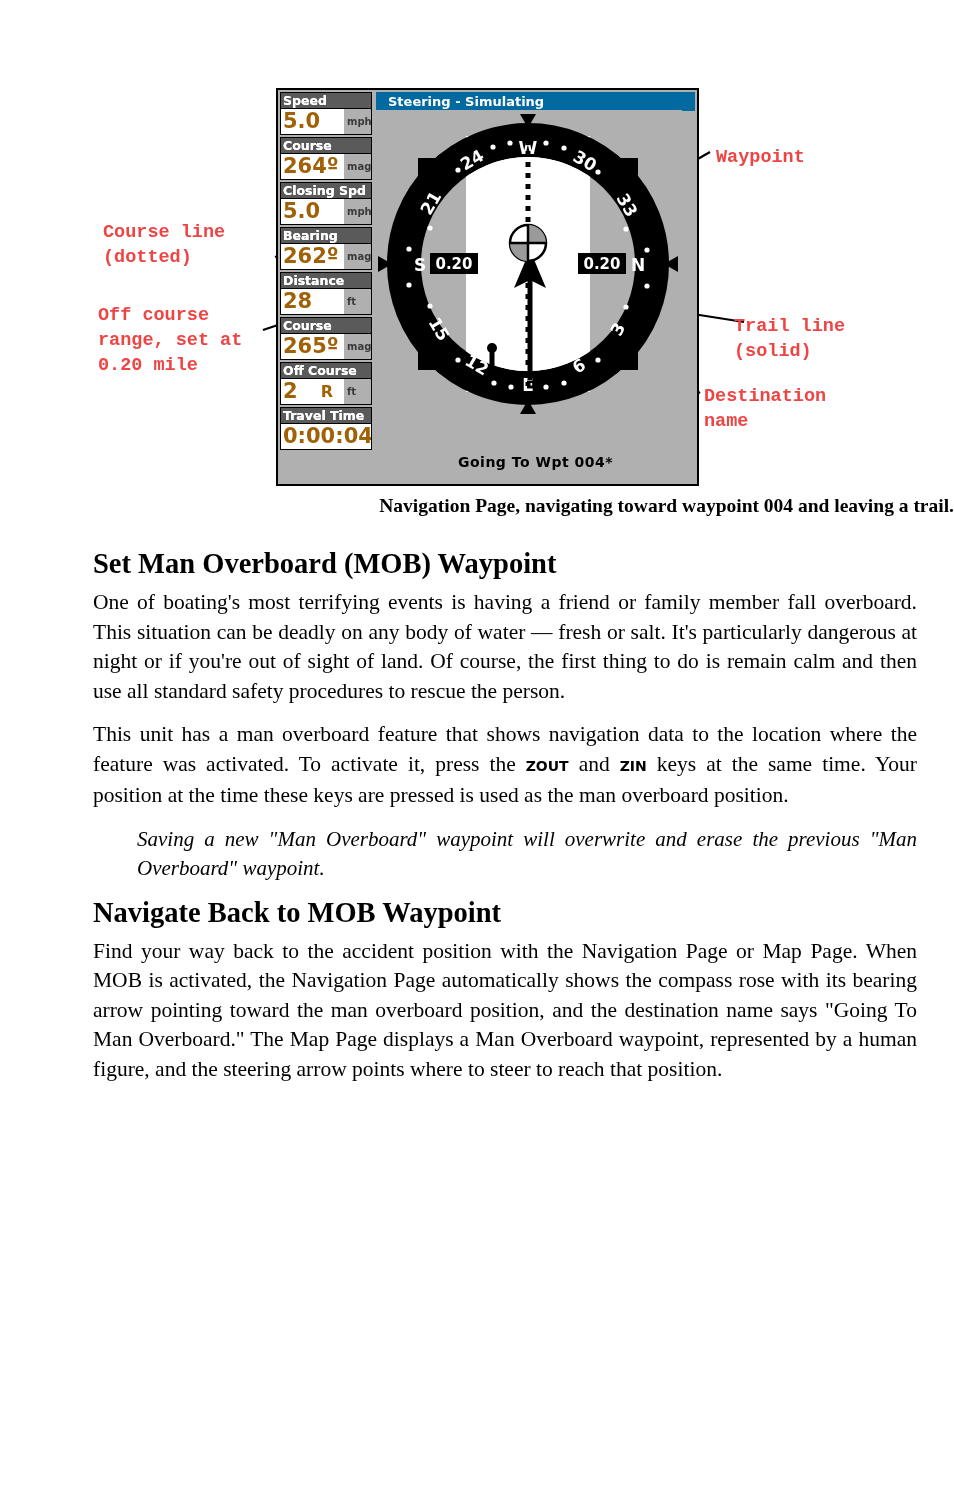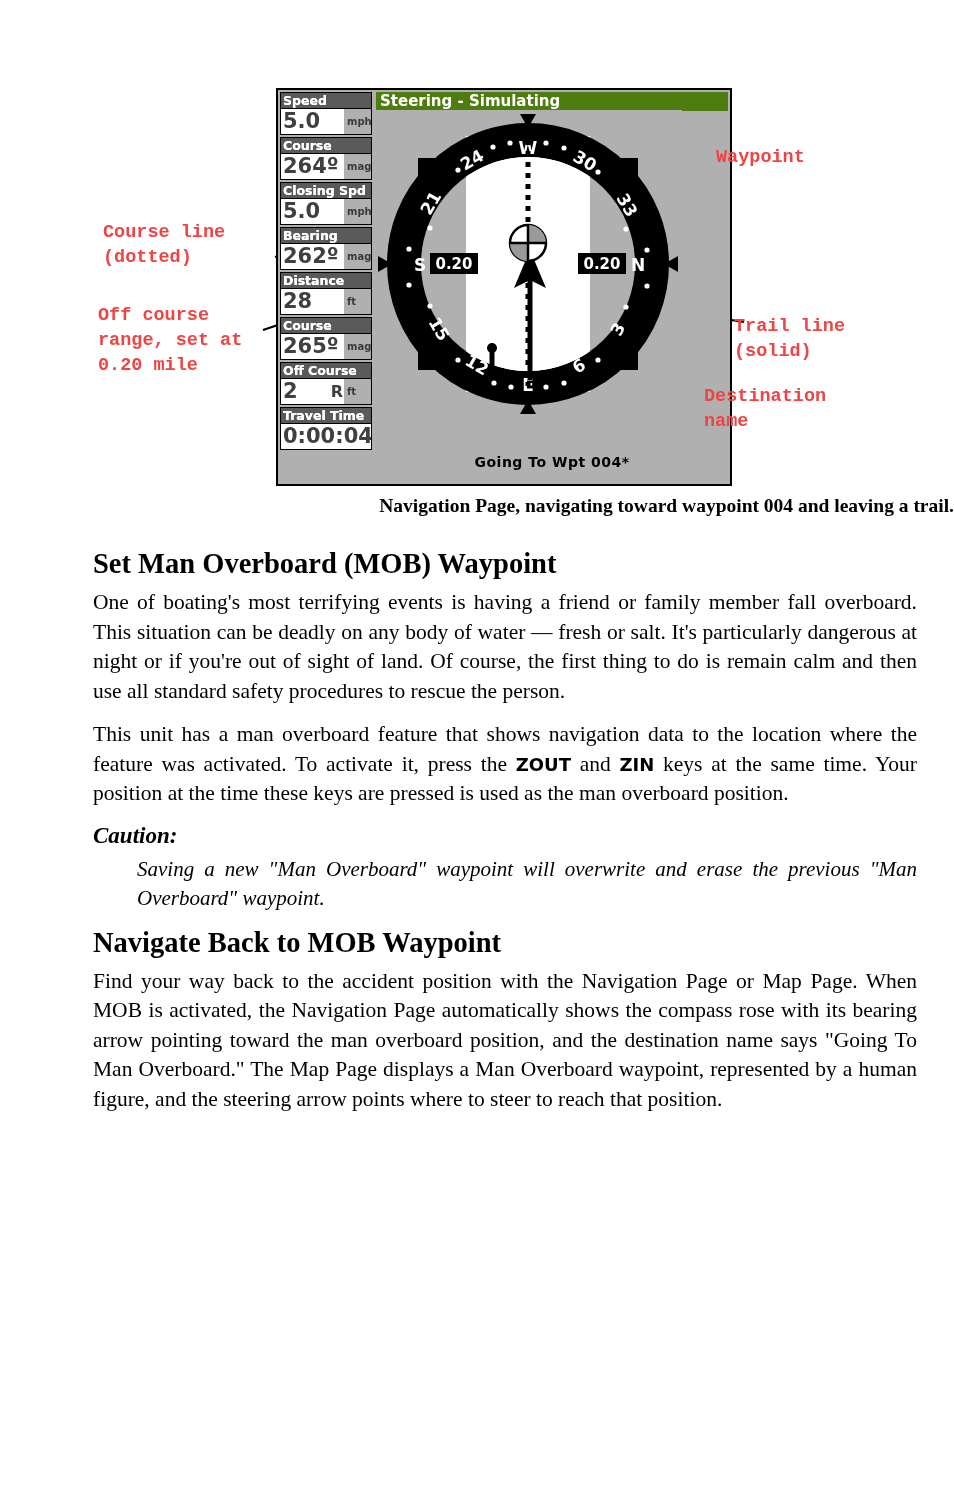--- a/index.html
+++ b/index.html
@@ -7,21 +7,21 @@
     width:954px;height:1487px;background:#ffffff;
     font-family:"Liberation Serif",serif;color:#000;
     position:relative;overflow:hidden;
   }
 
   
   #figure{position:absolute;left:0;top:0;width:954px;height:420px;}
 
   
   #gps-panel{
-    position:absolute;left:276px;top:88px;width:456px;height:398px;
+    position:absolute;left:276px;top:88px;width:423px;height:398px;
     background:#b0b0b0;border:2px solid #000;box-sizing:border-box;
     display:flex;
   }
 
   
   #data-column{width:96px;padding:2px 2px 0 2px;box-sizing:border-box;
      background:#b0b0b0;}
   .dbox{margin-bottom:2px;border:1px solid #000;background:#b0b0b0;
         box-sizing:border-box;}
   .dbox .dlabel{
@@ -32,41 +32,41 @@
      text-shadow:0 0 0 #fff;
      white-space:nowrap;overflow:hidden;
   }
   .dbox .drow{
      display:flex;align-items:flex-end;background:#b0b0b0;
      height:25px;position:relative;
   }
   .dbox .dval{
      background:#ffffff;flex:1;height:25px;
      font-family:"DejaVu Sans",sans-serif;font-weight:bold;
-     font-size:21px;line-height:25px;color:#404040;
+     font-size:21px;line-height:25px;color:#a16207;
      padding-left:2px;white-space:nowrap;overflow:hidden;
      box-sizing:border-box;border-right:0;
      display:flex;align-items:center;justify-content:space-between;
-     padding-right:1px;
+     padding-right:11px;
   }
   .dbox .dval .sub{font-size:16px;}
   .dbox .dunit{
      font-family:"DejaVu Sans",sans-serif;font-weight:bold;font-size:10px;
      color:#3a3a3a;width:24px;text-align:left;padding-left:3px;
      line-height:25px;
   }
   .dbox.full .dval{width:100%;}
 
   
   #nav-area{flex:1;position:relative;background:#b0b0b0;}
   #nav-title{
      position:absolute;left:2px;top:2px;right:2px;height:19px;
-     background:#4d7c0f;color:#fff;
-     font-family:"DejaVu Sans",sans-serif;font-weight:bold;font-size:15px;
-     line-height:19px;padding-left:4px;box-sizing:border-box;white-space:nowrap;
+     background:#0369a1;color:#fff;
+     font-family:"DejaVu Sans",sans-serif;font-weight:bold;font-size:13px;
+     line-height:19px;padding-left:12px;box-sizing:border-box;white-space:nowrap;
   }
   #dest-name{
      position:absolute;left:0;right:0;bottom:14px;text-align:center;
      font-family:"DejaVu Sans",sans-serif;font-weight:bold;font-size:14px;
      color:#000;letter-spacing:0.5px;
   }
   #compass-svg{position:absolute;left:0;top:20px;}
 
   
   .callout{
@@ -93,21 +93,21 @@
   #content{position:absolute;left:65px;top:534px;width:824px;margin-left:28px;}
   h2.sec{
      font-family:"Liberation Serif",serif;font-weight:bold;
      font-size:28.5px;margin:14px 0 8px 0;letter-spacing:0px;
   }
   p.body{
      font-size:21.5px;line-height:29.5px;text-align:justify;margin:0 0 14px 0;
      font-family:"Liberation Serif",serif;
   }
   p.body.last{margin-bottom:0;}
-  .kbd{font-family:"DejaVu Sans",sans-serif;font-weight:bold;font-size:18px;}
+  .kbd{font-family:"DejaVu Sans",sans-serif;font-weight:bold;font-size:14px;}
   h3.caution{
      font-family:"Liberation Serif",serif;font-weight:bold;font-style:italic;
      font-size:23px;margin:10px 0 6px 0;
   }
   p.note{
      font-style:italic;font-size:21px;line-height:29px;text-align:justify;
      margin:0 0 14px 44px;font-family:"Liberation Serif",serif;
   }
 </style>
 </head>
@@ -334,19 +334,18 @@
 <div id="caption">Navigation Page, navigating toward waypoint 004 and leaving a trail.</div>
 
 <div id="content">
 
   <h2 class="sec">Set Man Overboard (MOB) Waypoint</h2>
 
   <p class="body">One of boating's most terrifying events is having a friend or family member fall overboard. This situation can be deadly on any body of water — fresh or salt. It's particularly dangerous at night or if you're out of sight of land. Of course, the first thing to do is remain calm and then use all standard safety procedures to rescue the person.</p>
 
   <p class="body"><span>This unit has a man overboard feature that shows navigation data to the location where the feature was activated. To activate it, press the </span><span class="kbd">ZOUT</span><span> and </span><span class="kbd">ZIN</span><span> keys at the same time. Your position at the time these keys are pressed is used as the man overboard position.</span></p>
 
-  <h3 class="caution">Caution:</h3>
   <p class="note">Saving a new "Man Overboard" waypoint will overwrite and erase the previous "Man Overboard" waypoint.</p>
 
   <h2 class="sec">Navigate Back to MOB Waypoint</h2>
   <p class="body last">Find your way back to the accident position with the Navigation Page or Map Page. When MOB is activated, the Navigation Page automatically shows the compass rose with its bearing arrow pointing toward the man overboard position, and the destination name says "Going To Man Overboard." The Map Page displays a Man Overboard waypoint, represented by a human figure, and the steering arrow points where to steer to reach that position.</p>
 
 </div>
 
 </body></html>

